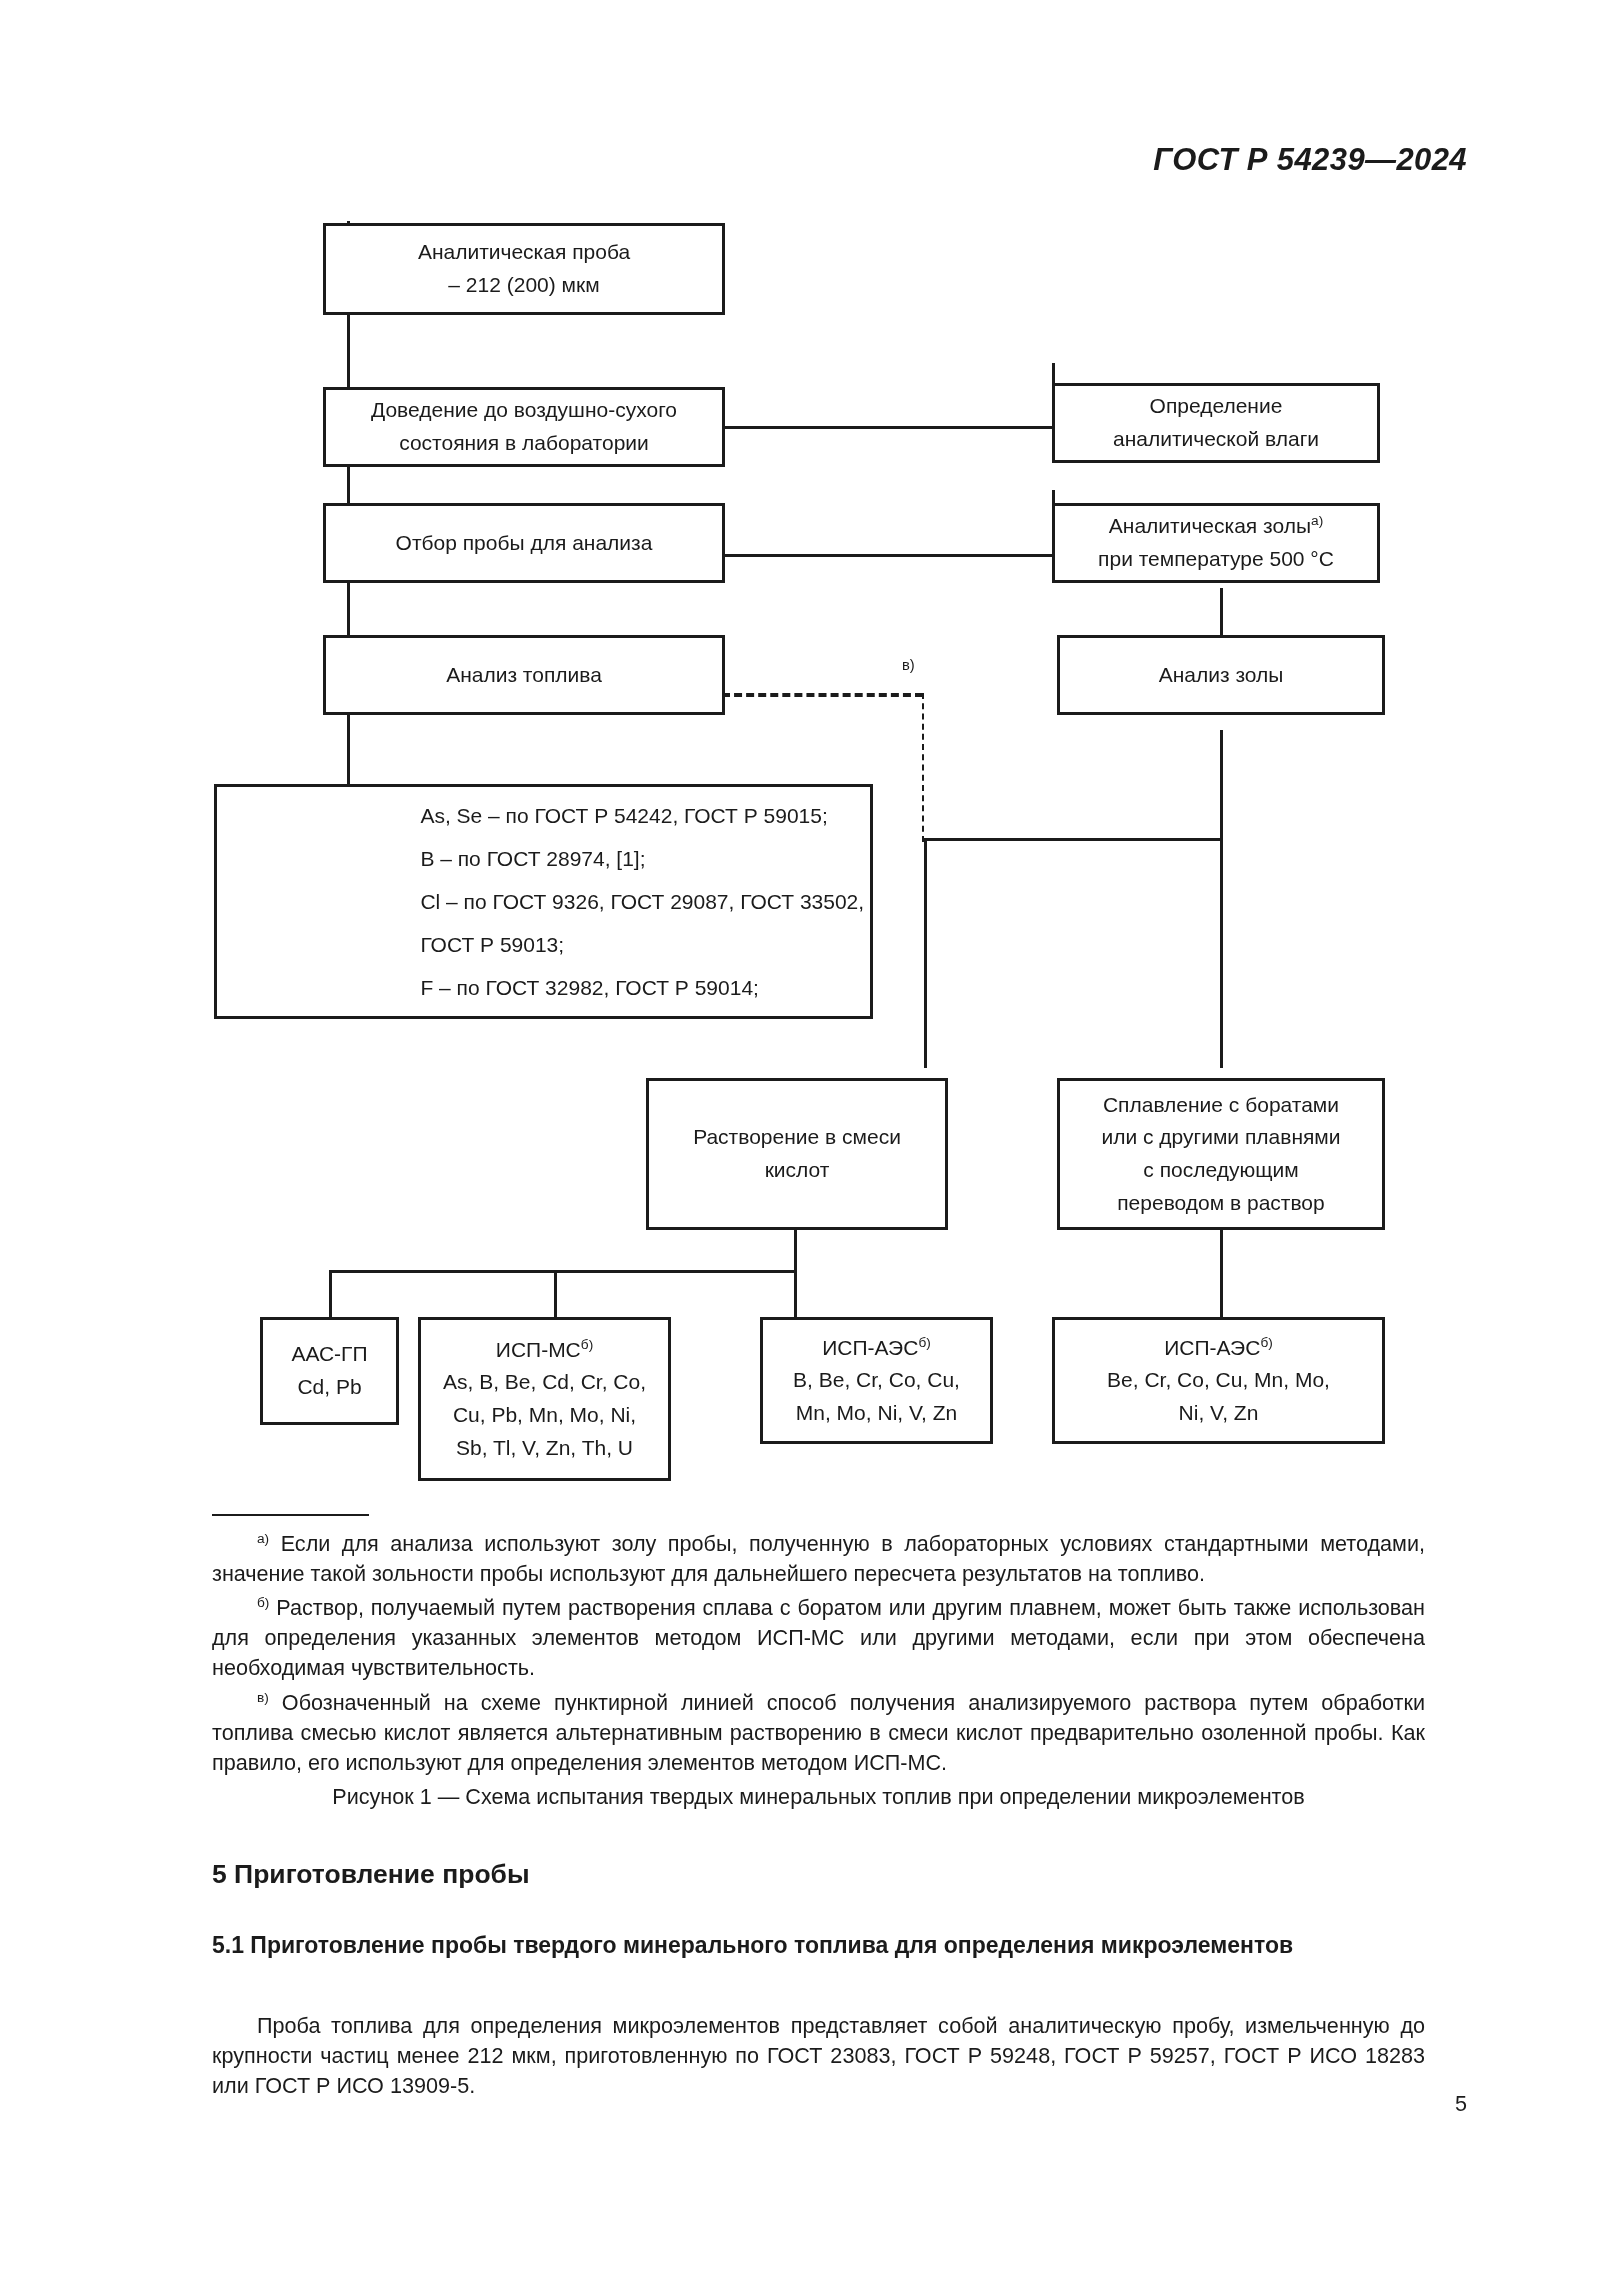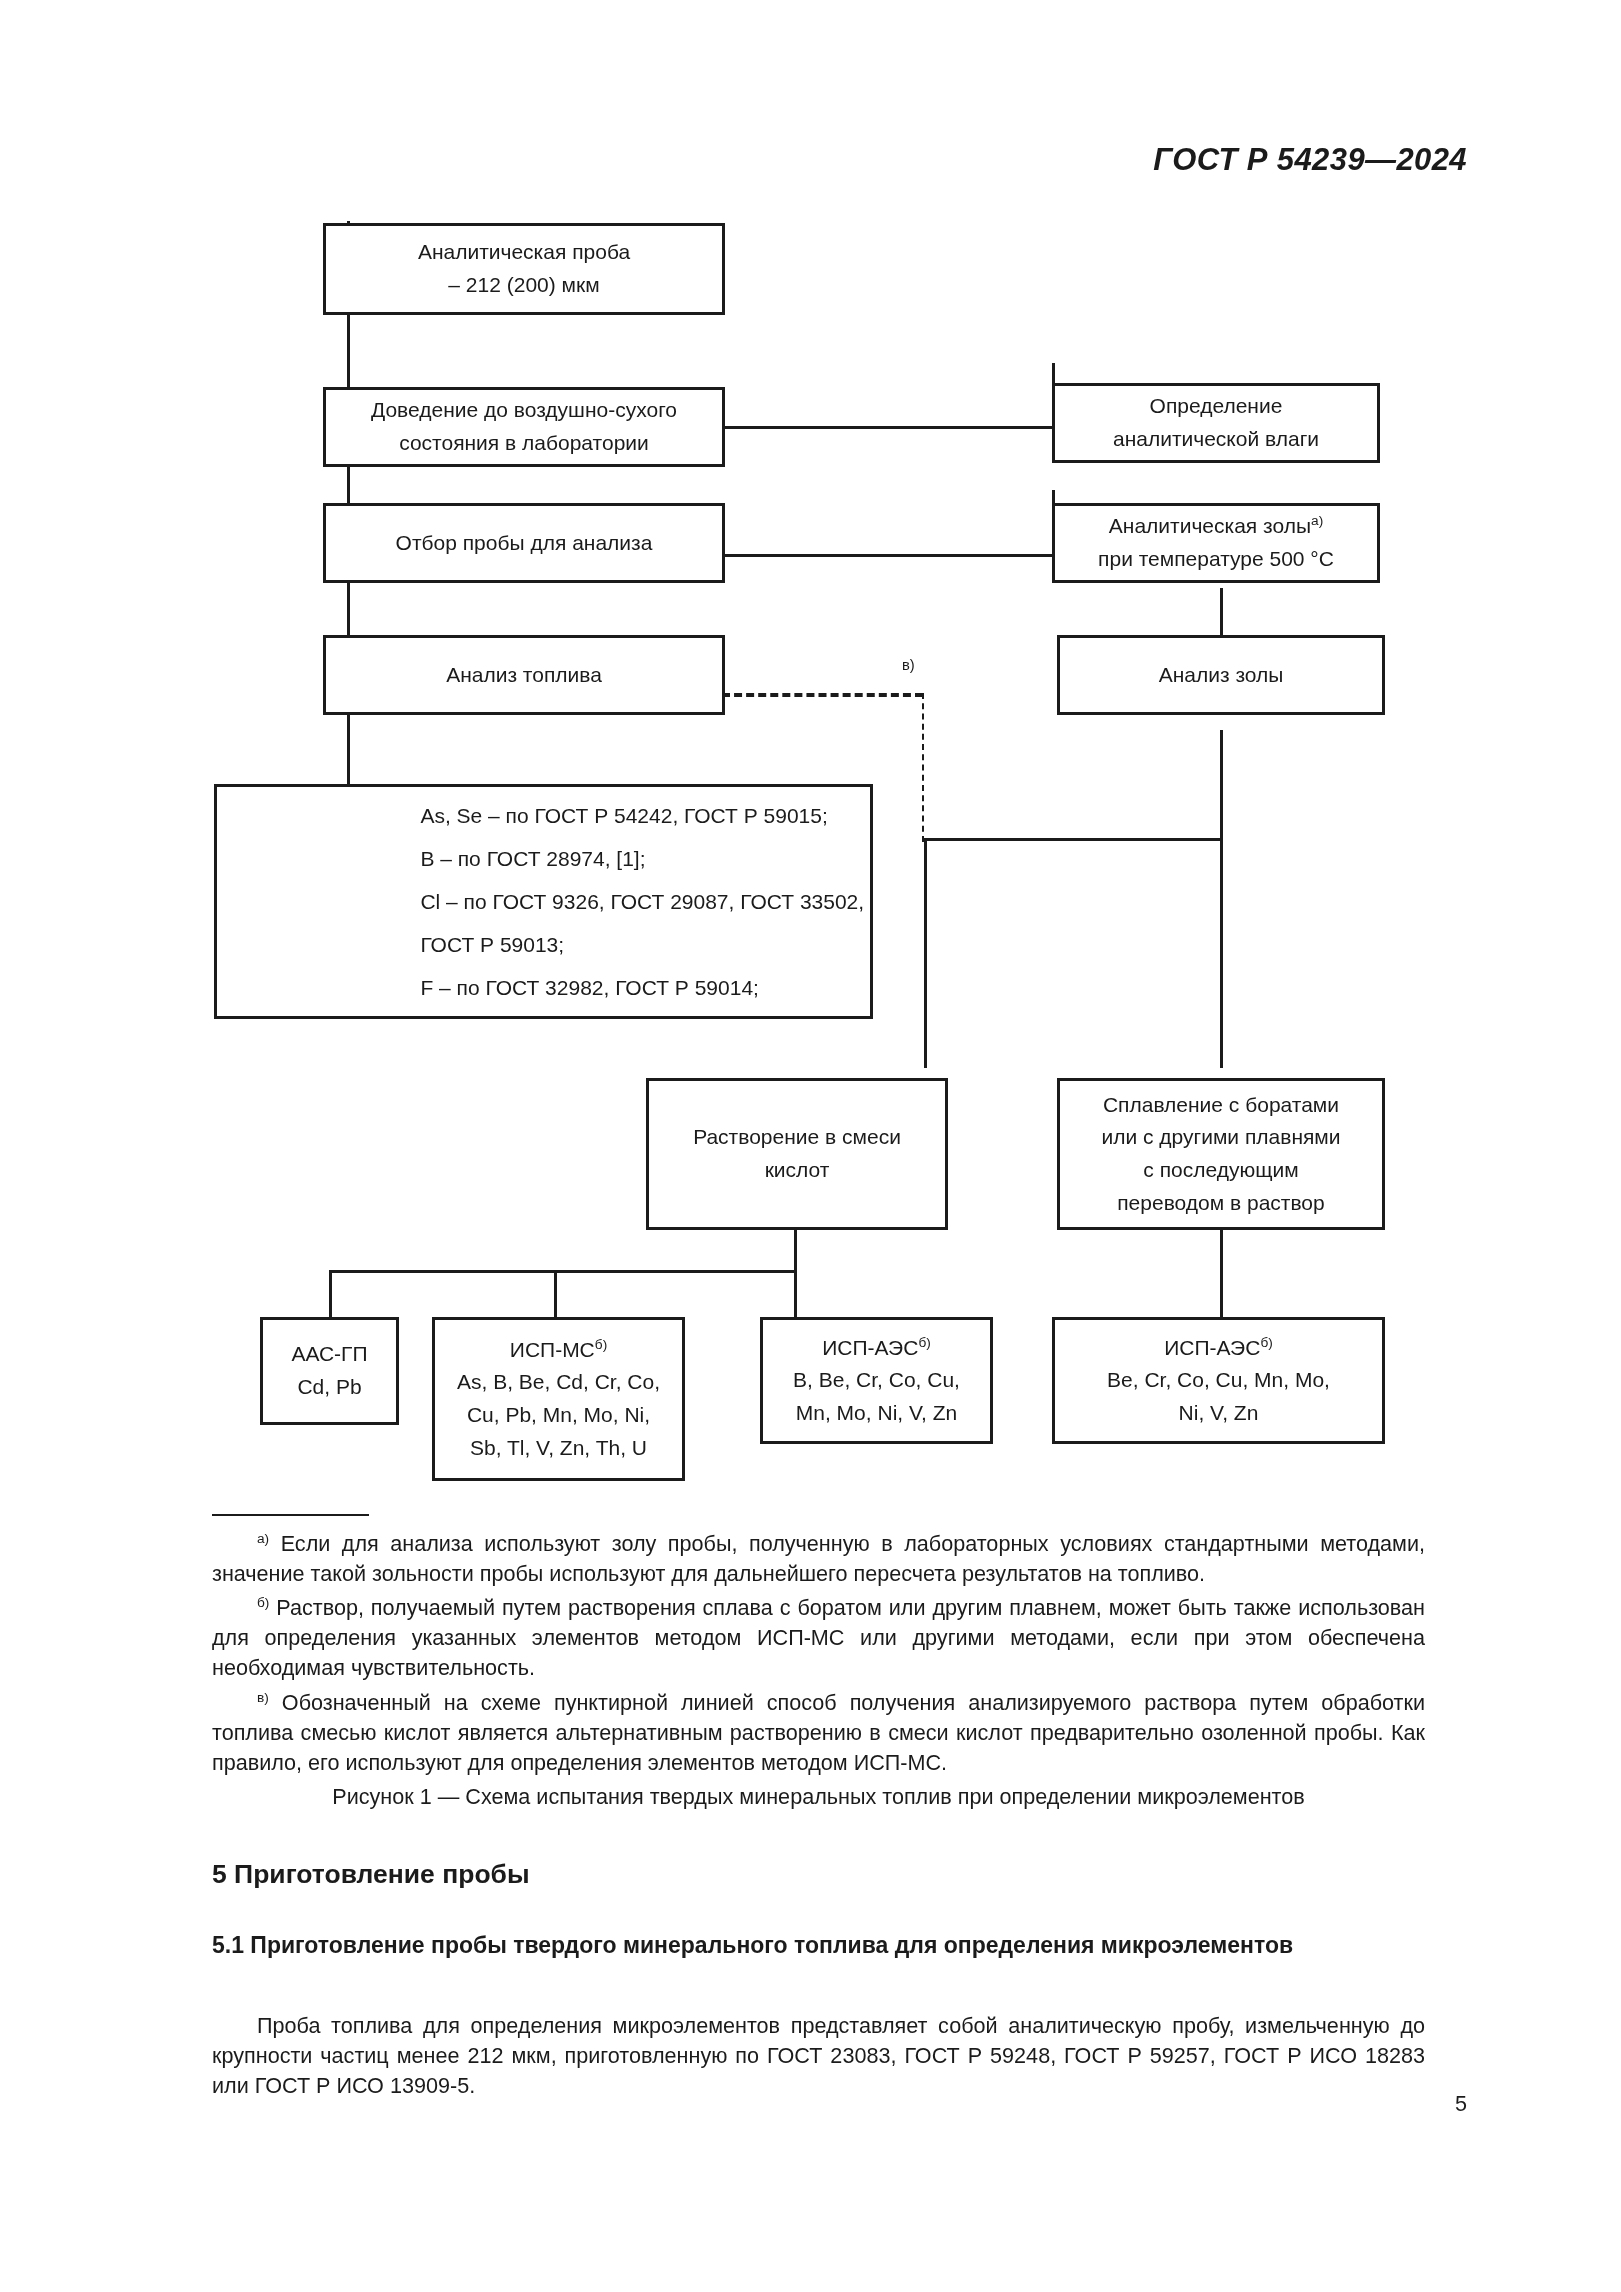--- a/index.html
+++ b/index.html
@@ -235,21 +235,21 @@
 кислот</span>
     </div>
 
     <div class="fbox" style="left:260px; top:1317px; width:139px; height:108px;">
       <div>
         <div>ААС-ГП</div>
         <div>Cd, Pb</div>
       </div>
     </div>
 
-    <div class="fbox" style="left:432px; top:1317px; width:253px; height:164px;justify-content:center;">
+    <div class="fbox" style="left:418px; top:1317px; width:253px; height:164px;justify-content:center;">
       <div>
         <div><span>ИСП-МС</span><span class="sup">б)</span></div>
         <div>As, B, Be, Cd, Cr, Co,</div>
         <div>Cu, Pb, Mn, Mo, Ni,</div>
         <div>Sb, Tl, V, Zn, Th, U</div>
       </div>
     </div>
 
     <div class="fbox" style="left:760px; top:1317px; width:233px; height:127px;">
       <div>

